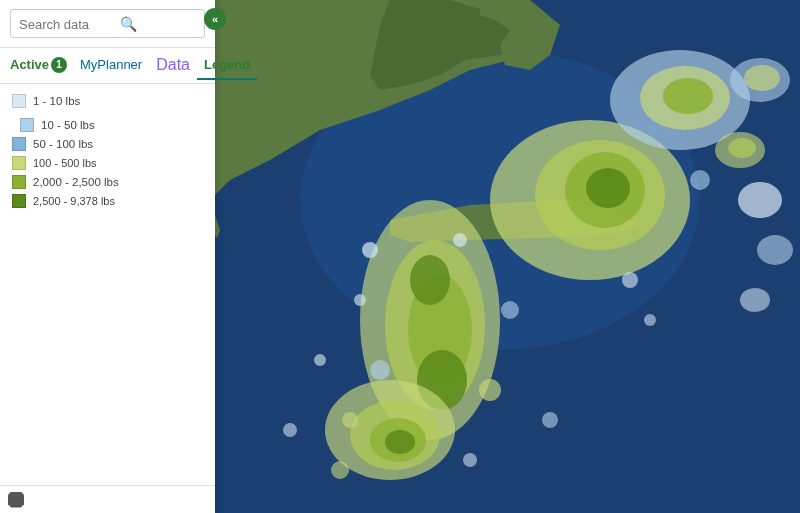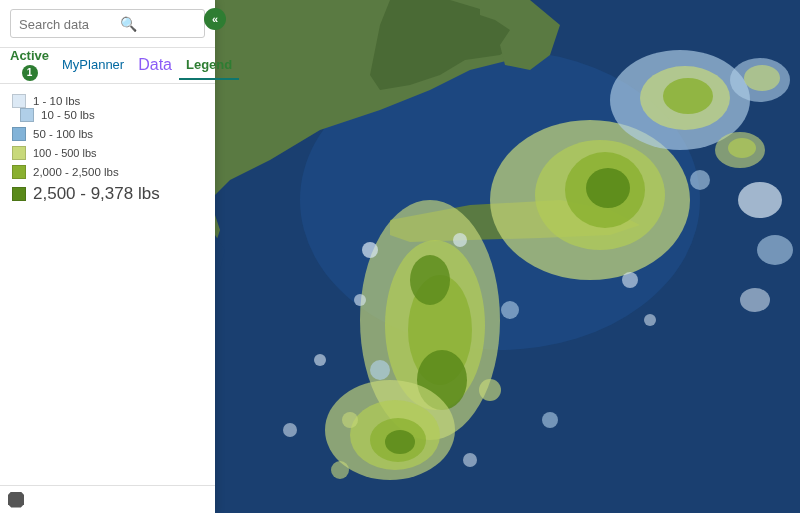--- a/index.html
+++ b/index.html
@@ -226,58 +226,58 @@
 </svg>
 
 <div id="side-panel">
 
   <div id="search-bar">
     <input type="text" id="search-input" style="flex: 1 1 0%; border: 1px solid rgb(204, 204, 204); border-radius: 3px; padding: 7px 26px 5px 8px; font-size: 13px; color: rgb(85, 85, 85); outline: none; width: 100%;" placeholder="Search data">
     <span style="position:absolute; left:120px; top:16px; color:#888; font-size:14px;">🔍</span>
   </div>
 
   <div id="tabs" style="display:flex; align-items:center; border-bottom:1px solid #e0e0e0; padding:0 4px; height:36px; gap:0;">
-    <div class="tab active" style="padding:6px 6px; font-size:13px; cursor:pointer; color:#2e7d32; font-weight:600; display:flex; align-items:center; gap:2px;flex-direction:column;">
+    <div class="tab active" style="padding:6px 6px; font-size:13px; cursor:pointer; color:#2e7d32; font-weight:600; display:flex; align-items:center; gap:2px;">
       <span>Active</span>
       <span style="display:inline-block; background:#2e7d32; color:white; border-radius:50%; width:16px; height:16px; font-size:10px; text-align:center; line-height:16px;">1</span>
     </div>
     <div class="tab" style="padding:6px 7px; font-size:13px; cursor:pointer; color:#0369a1;">
       <span>MyPlanner</span>
     </div>
     <div class="tab" style="padding:6px 7px; font-size:16px; cursor:pointer; color:#8b5cf6;">
       <span>Data</span>
     </div>
     <div class="tab legend" style="padding:6px 7px; font-size:13px; cursor:pointer; color:#2e7d32; font-weight:600; border-bottom:2px solid #0f766e;">
       <span>Legend</span>
     </div>
   </div>
 
   <div id="legend-content" style="padding:10px 12px; flex:1;">
 
-    <div class="legend-item" style="display:flex; align-items:center; margin-bottom:0; font-size:11.5px; color:#444;">
+    <div class="legend-item" style="display:flex; align-items:center; margin-bottom:10px; font-size:11.5px; color:#444;">
       <div class="legend-swatch" style="width:14px; height:14px; margin-right:7px; flex-shrink:0; border:1px solid rgba(0,0,0,0.15); background:#dce9f5;"></div>
       <span>1 - 10 lbs</span>
     </div>
     <div class="legend-item" style="display:flex; align-items:center; margin-bottom:5px; font-size:11.5px; color:#444;padding-left:8px;">
       <div class="legend-swatch" style="width:14px; height:14px; margin-right:7px; flex-shrink:0; border:1px solid rgba(0,0,0,0.15); background:#b0cfe8;"></div>
       <span>10 - 50 lbs</span>
     </div>
     <div class="legend-item" style="display:flex; align-items:center; margin-bottom:5px; font-size:11.5px; color:#444;">
       <div class="legend-swatch" style="width:14px; height:14px; margin-right:7px; flex-shrink:0; border:1px solid rgba(0,0,0,0.15); background:#82b3d8;"></div>
       <span>50 - 100 lbs</span>
     </div>
     <div class="legend-item" style="display:flex; align-items:center; margin-bottom:5px; font-size:11px; color:#444;">
       <div class="legend-swatch" style="width:14px; height:14px; margin-right:7px; flex-shrink:0; border:1px solid rgba(0,0,0,0.15); background:#c8d97a;"></div>
       <span>100 - 500 lbs</span>
     </div>
     <div class="legend-item" style="display:flex; align-items:center; margin-bottom:5px; font-size:11.5px; color:#444;">
       <div class="legend-swatch" style="width:14px; height:14px; margin-right:7px; flex-shrink:0; border:1px solid rgba(0,0,0,0.15); background:#8ab030;"></div>
       <span>2,000 - 2,500 lbs</span>
     </div>
-    <div class="legend-item" style="display:flex; align-items:center; margin-bottom:5px; font-size:17px; color:#444;">
+    <div class="legend-item" style="display:flex; align-items:center; margin-bottom:5px; font-size:11px; color:#444;">
       <div class="legend-swatch" style="width:14px; height:14px; margin-right:7px; flex-shrink:0; border:1px solid rgba(0,0,0,0.15); background:#5a8a1a;"></div>
       <span>2,500 - 9,378 lbs</span>
     </div>
   </div>
 
   <div id="bottom-bar" style="height:28px; border-top:1px solid #e0e0e0; display:flex; align-items:center; padding:0 8px;">
     <div style="width:16px; height:16px; background:#555; clip-path:polygon(20% 0%, 80% 0%, 100% 20%, 100% 80%, 80% 100%, 20% 100%, 0% 80%, 0% 20%); cursor:pointer;">
     </div>
   </div>
 </div>

